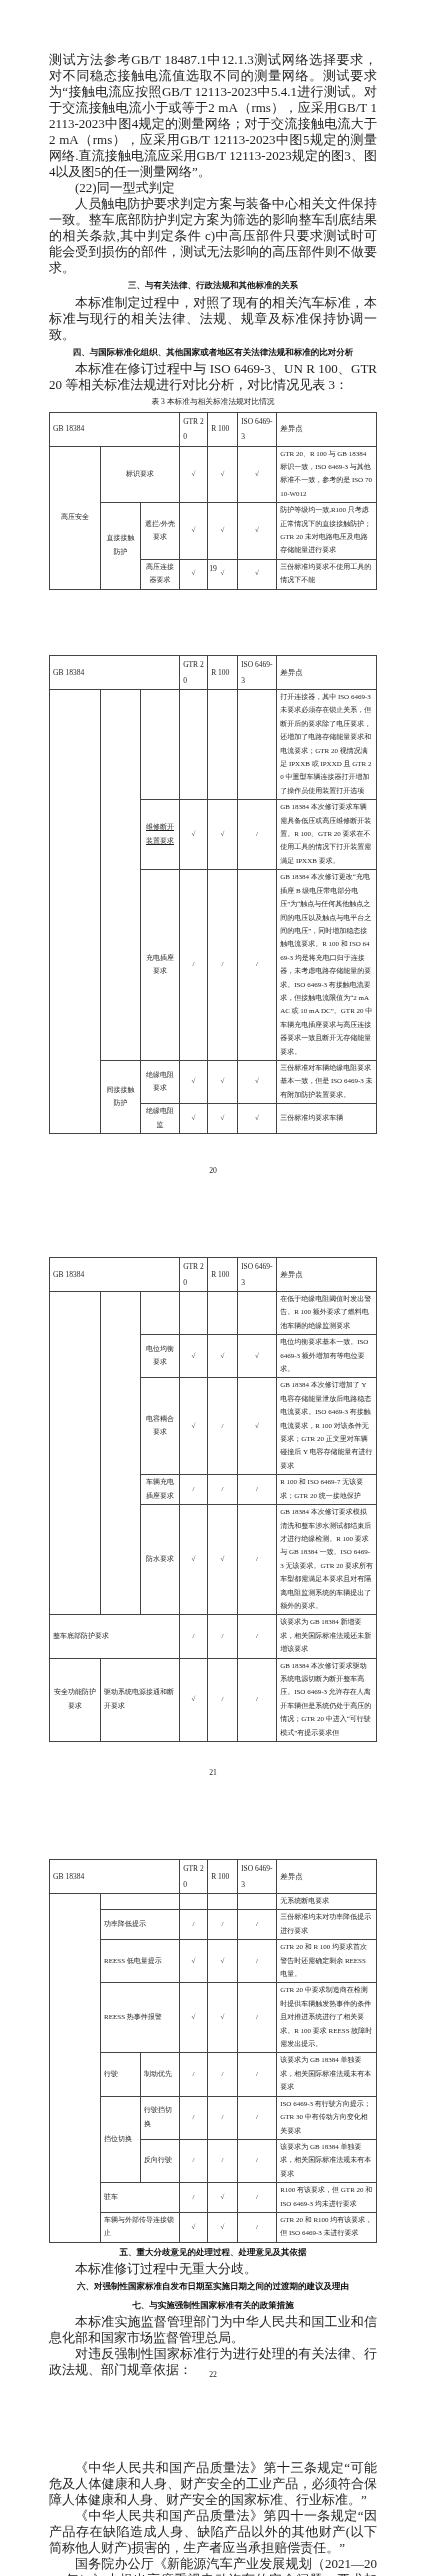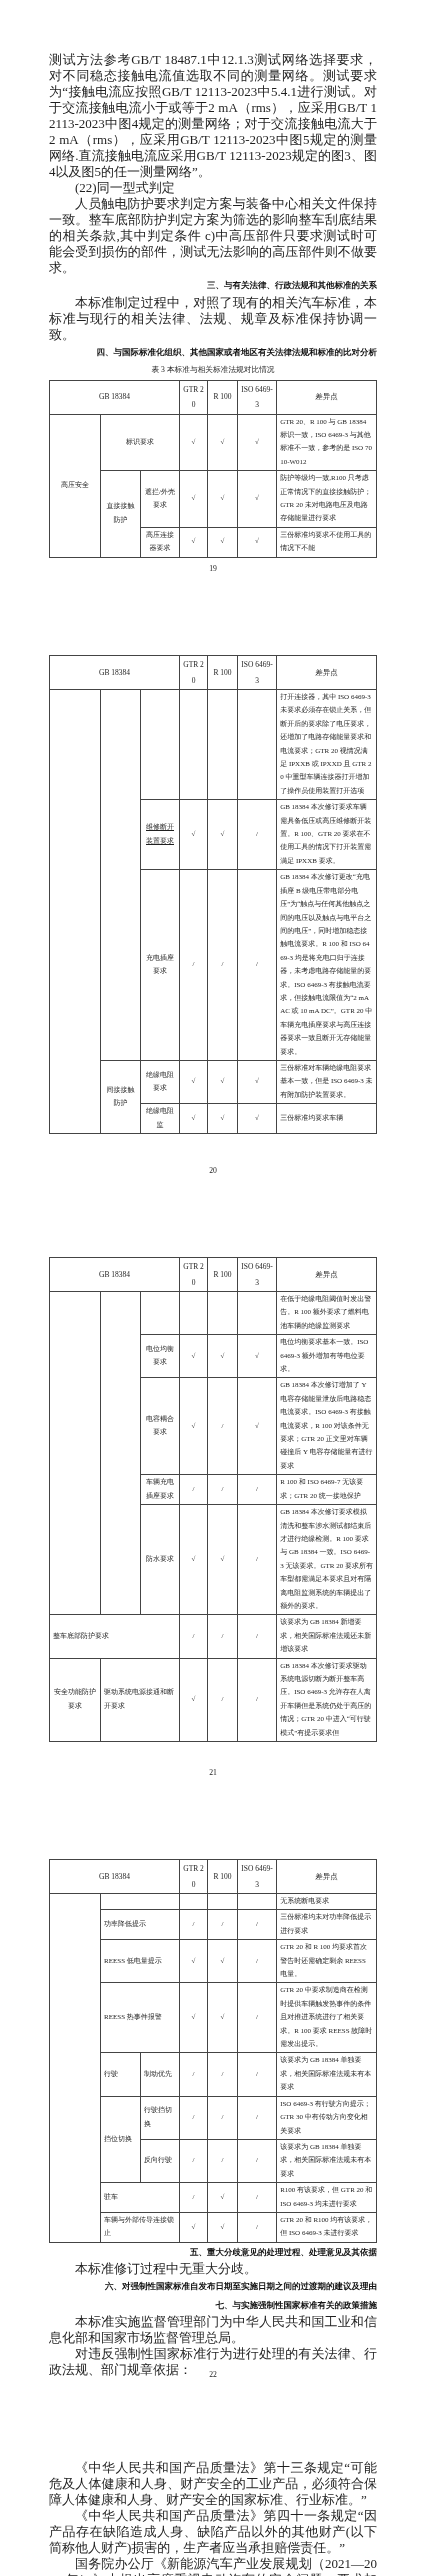--- a/index.html
+++ b/index.html
@@ -4,47 +4,48 @@
 <style>
   html,body{margin:0;padding:0;background:#ffffff;}
   body{width:426px;font-family:"Liberation Serif","DejaVu Serif",serif;color:#1f1f1f;}
   .doc{width:426px;}
   .page{position:relative;width:426px;height:602px;box-sizing:border-box;
         padding:52px 49px 0 49px;overflow:hidden;background:#ffffff;}
   .para{font-size:13px;line-height:16px;text-align:justify;text-justify:inter-ideograph;
         word-break:break-all;margin:0;}
   .para.indent{text-indent:2em;}
   .heading{font-family:"Liberation Sans","DejaVu Sans",sans-serif;font-weight:bold;
-           font-size:8.5px;line-height:18.5px;color:#111;margin:0;text-align:right;}
+           font-size:8.5px;line-height:18.5px;color:#111;margin:0;text-align:center;}
   .caption{font-size:7.7px;line-height:16.5px;text-align:center;font-weight:normal;margin:1px 0 1px 0;}
   table.cmp{border-collapse:collapse;table-layout:fixed;width:327px;margin:1px 0 0 0;
             border:1px solid #333;}
   table.cmp th, table.cmp td{border:0.5px solid #444;padding:1px 3.1px;vertical-align:middle;
             font-size:7px;line-height:13.4px;font-family:"Liberation Serif","DejaVu Serif",serif;
             word-break:break-all;overflow:hidden;}
-  table.cmp th{font-weight:normal;text-align:center;font-size:7.5px;line-height:15.5px;}
+  table.cmp th{font-weight:normal;text-align:left;font-size:7.5px;line-height:15.5px;}
   td.lab{text-align:center;}
   td.lab.left{text-align:left;}
   td.mk{text-align:center;font-size:6.7px;}
   td.diff{text-align:left;}
   td.u{text-decoration:underline;}
   .page-number{position:absolute;left:0;right:0;bottom:29px;text-align:center;
                font-size:7.7px;color:#222;}
 </style>
 </head>
 <body>
 
 <div class="doc">
     <div class="page">
       <div class="para">测试方法参考GB/T 18487.1中12.1.3测试网络选择要求，对不同稳态接触电流值选取不同的测量网络。测试要求为“接触电流应按照GB/T 12113-2023中5.4.1进行测试。对于交流接触电流小于或等于2 mA（rms），应采用GB/T 12113-2023中图4规定的测量网络；对于交流接触电流大于2 mA（rms），应采用GB/T 12113-2023中图5规定的测量网络.直流接触电流应采用GB/T 12113-2023规定的图3、图4以及图5的任一测量网络”。</div>
       <div class="para indent">(22)同一型式判定</div>
       <div class="para indent">人员触电防护要求判定方案与装备中心相关文件保持一致。整车底部防护判定方案为筛选的影响整车刮底结果的相关条款,其中判定条件 c)中高压部件只要求测试时可能会受到损伤的部件，测试无法影响的高压部件则不做要求。</div>
       <div class="heading">三、与有关法律、行政法规和其他标准的关系</div>
       <div class="para indent">本标准制定过程中，对照了现有的相关汽车标准，本标准与现行的相关法律、法规、规章及标准保持协调一致。</div>
       <div class="heading">四、与国际标准化组织、其他国家或者地区有关法律法规和标准的比对分析</div>
+      <div class="para indent">本标准在修订过程中与 ISO 6469-3、UN R 100、GTR 20 等相关标准法规进行对比分析，对比情况见表 3：</div>
       <div class="caption">表 3  本标准与相关标准法规对比情况</div>
       <table class="cmp">
         <colgroup>
           <col style="width: 51px;">
           <col style="width: 40px;">
           <col style="width: 39px;">
           <col style="width: 28px;">
           <col style="width: 30px;">
           <col style="width: 39px;">
           <col style="width: 100px;">

